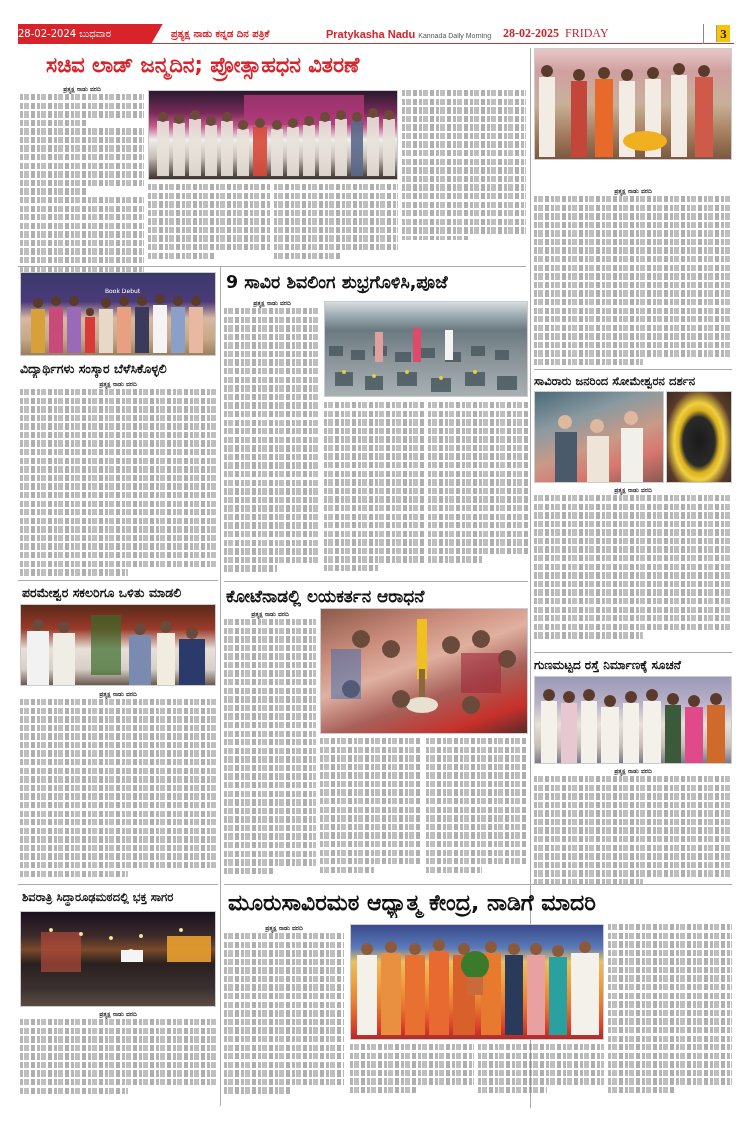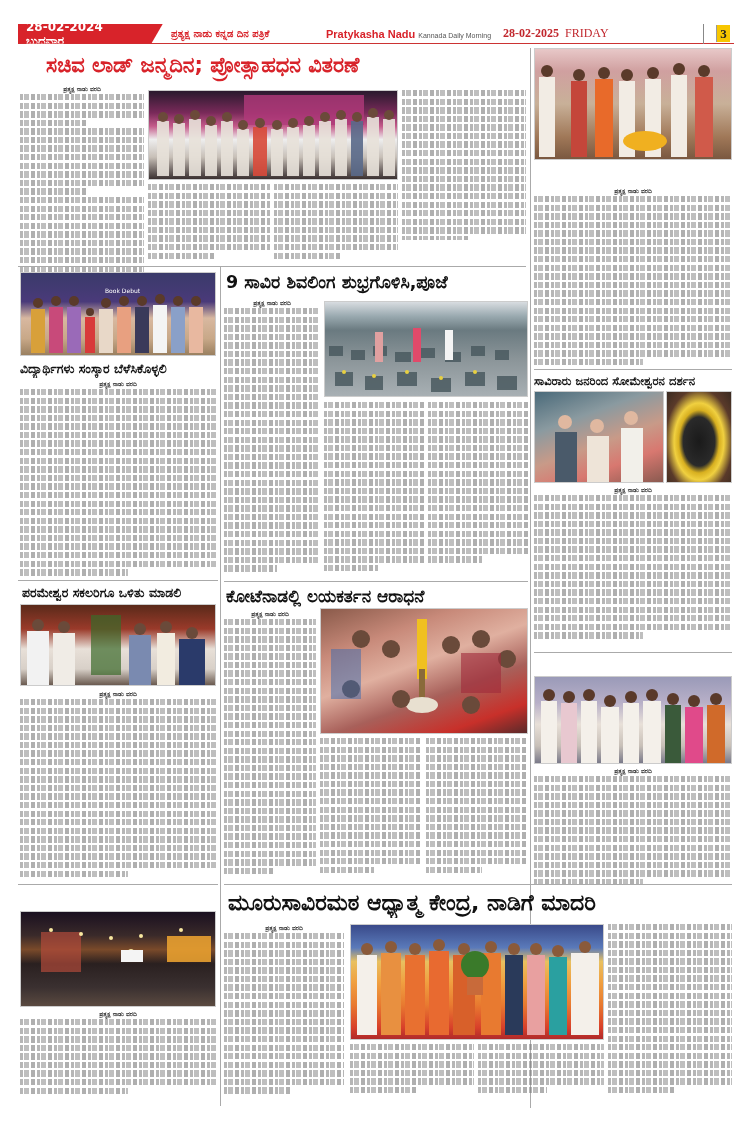--- a/index.html
+++ b/index.html
@@ -1,20 +1,20 @@
 <!DOCTYPE html>
 <html><head>
 <meta charset="utf-8">
 <style>
   * { box-sizing: border-box; margin: 0; padding: 0; }
   body { width: 750px; height: 1148px; background: #fff; font-family: "DejaVu Sans", sans-serif; color: #222; overflow: hidden; position: relative; }
   .page { position: absolute; left: 18px; top: 24px; width: 716px; height: 1110px; }
   
   .masthead { position: absolute; left: 0; top: 0; width: 716px; height: 20px; display: flex; align-items: center; border-bottom: 1px solid #c33; }
-  .mh-date { background: #d8232a; color: #fff; font-weight: bold; font-size: 12px; height: 20px; display: flex; align-items: center; padding: 0 22px 0 8px; clip-path: polygon(0 0, 100% 0, 92% 100%, 0 100%); width: 145px; }
+  .mh-date { background: #d8232a; color: #fff; font-weight: normal; font-size: 10px; height: 20px; display: flex; align-items: center; padding: 0 22px 0 0; clip-path: polygon(0 0, 100% 0, 92% 100%, 0 100%); width: 145px; }
   .mh-kn { color: #d8232a; font-size: 10px; font-weight: bold; margin-left: 8px; width: 155px; }
   .mh-en { color: #d8232a; font-weight: bold; font-size: 11px; font-family: "Liberation Sans", sans-serif; }
   .mh-en small { color: #555; font-weight: normal; font-size: 7px; margin-left: 3px; }
   .mh-right { margin-left: 12px; color: #c1272d; font-family: "Liberation Serif", serif; font-size: 12px; }
   .mh-right b { font-weight: bold; margin-right: 6px; }
   .mh-page { position: absolute; right: 4px; top: 1px; width: 14px; height: 17px; background: #f7c600; color: #222; font-family: "Liberation Serif", serif; font-weight: bold; font-size: 13px; text-align: center; line-height: 17px; border-left: 1px solid #999; }
   .mh-divider { position: absolute; right: 30px; top: 0; height: 20px; border-left: 1px solid #888; }
 
   .headline { position: absolute; font-weight: bold; white-space: nowrap; overflow: hidden; }
   .hl-red { color: #d8232a; }
@@ -231,20 +231,21 @@
       <div class="ln"></div>
       <div class="ln"></div>
       <div class="ln"></div>
       <div class="ln"></div>
       <div class="ln"></div>
       <div class="ln"></div>
       <div class="ln short"></div>
   </div>
 
   <div class="hrule" style="left:516px;top:628px;width:198px;"></div>
+  <div class="headline hl-black" style="left:516px;top:632px;width:198px;font-size:12px;line-height:18px;">ಗುಣಮಟ್ಟದ ರಸ್ತೆ ನಿರ್ಮಾಣಕ್ಕೆ ಸೂಚನೆ</div>
   <div class="photo" style="left:516px;top:652px;width:198px;height:88px;background:linear-gradient(180deg,#9a9ab8 0%,#b8b0c8 30%,#e8e0d8 55%,#c8c0b8 80%,#7a7a8a 100%);">
     <svg width="198" height="88" viewBox="0 0 198 88">
       <g fill="#f4f0ea">
           <rect x="6" y="24" width="16" height="62"></rect>
           <rect x="26" y="26" width="16" height="60" fill="#e8c8d0"></rect>
           <rect x="46" y="24" width="16" height="62"></rect>
           <rect x="66" y="30" width="18" height="56"></rect>
           <rect x="88" y="26" width="16" height="60"></rect>
           <rect x="108" y="24" width="18" height="62"></rect>
           <rect x="130" y="28" width="16" height="58" fill="#3a5a3a"></rect>
@@ -583,20 +584,21 @@
       <div class="ln"></div>
       <div class="ln"></div>
       <div class="ln"></div>
       <div class="ln"></div>
       <div class="ln"></div>
       <div class="ln"></div>
       <div class="ln short"></div>
   </div>
 
   <div class="hrule" style="left:0;top:860px;width:200px;"></div>
+  <div class="headline hl-black" style="left:4px;top:864px;width:196px;font-size:11.5px;line-height:18px;">ಶಿವರಾತ್ರಿ ಸಿದ್ಧಾರೂಢಮಠದಲ್ಲಿ ಭಕ್ತ ಸಾಗರ</div>
   <div class="photo" style="left:2px;top:887px;width:196px;height:96px;background:linear-gradient(180deg,#1a1020 0%,#3a2a2a 25%,#7a4a2a 40%,#2a2020 55%,#3a3030 80%,#5a4a40 100%);">
     <svg width="196" height="96" viewBox="0 0 196 96">
       <rect x="146" y="24" width="44" height="26" fill="#e8a030" opacity="0.9"></rect>
       <rect x="20" y="20" width="40" height="40" fill="#b04a3a" opacity="0.7"></rect>
       <g fill="#f8e8a0">
           <circle cx="30" cy="18" r="2"></circle>
           <circle cx="60" cy="22" r="2"></circle>
           <circle cx="90" cy="26" r="2"></circle>
           <circle cx="120" cy="24" r="2"></circle>
           <circle cx="160" cy="18" r="2"></circle>

